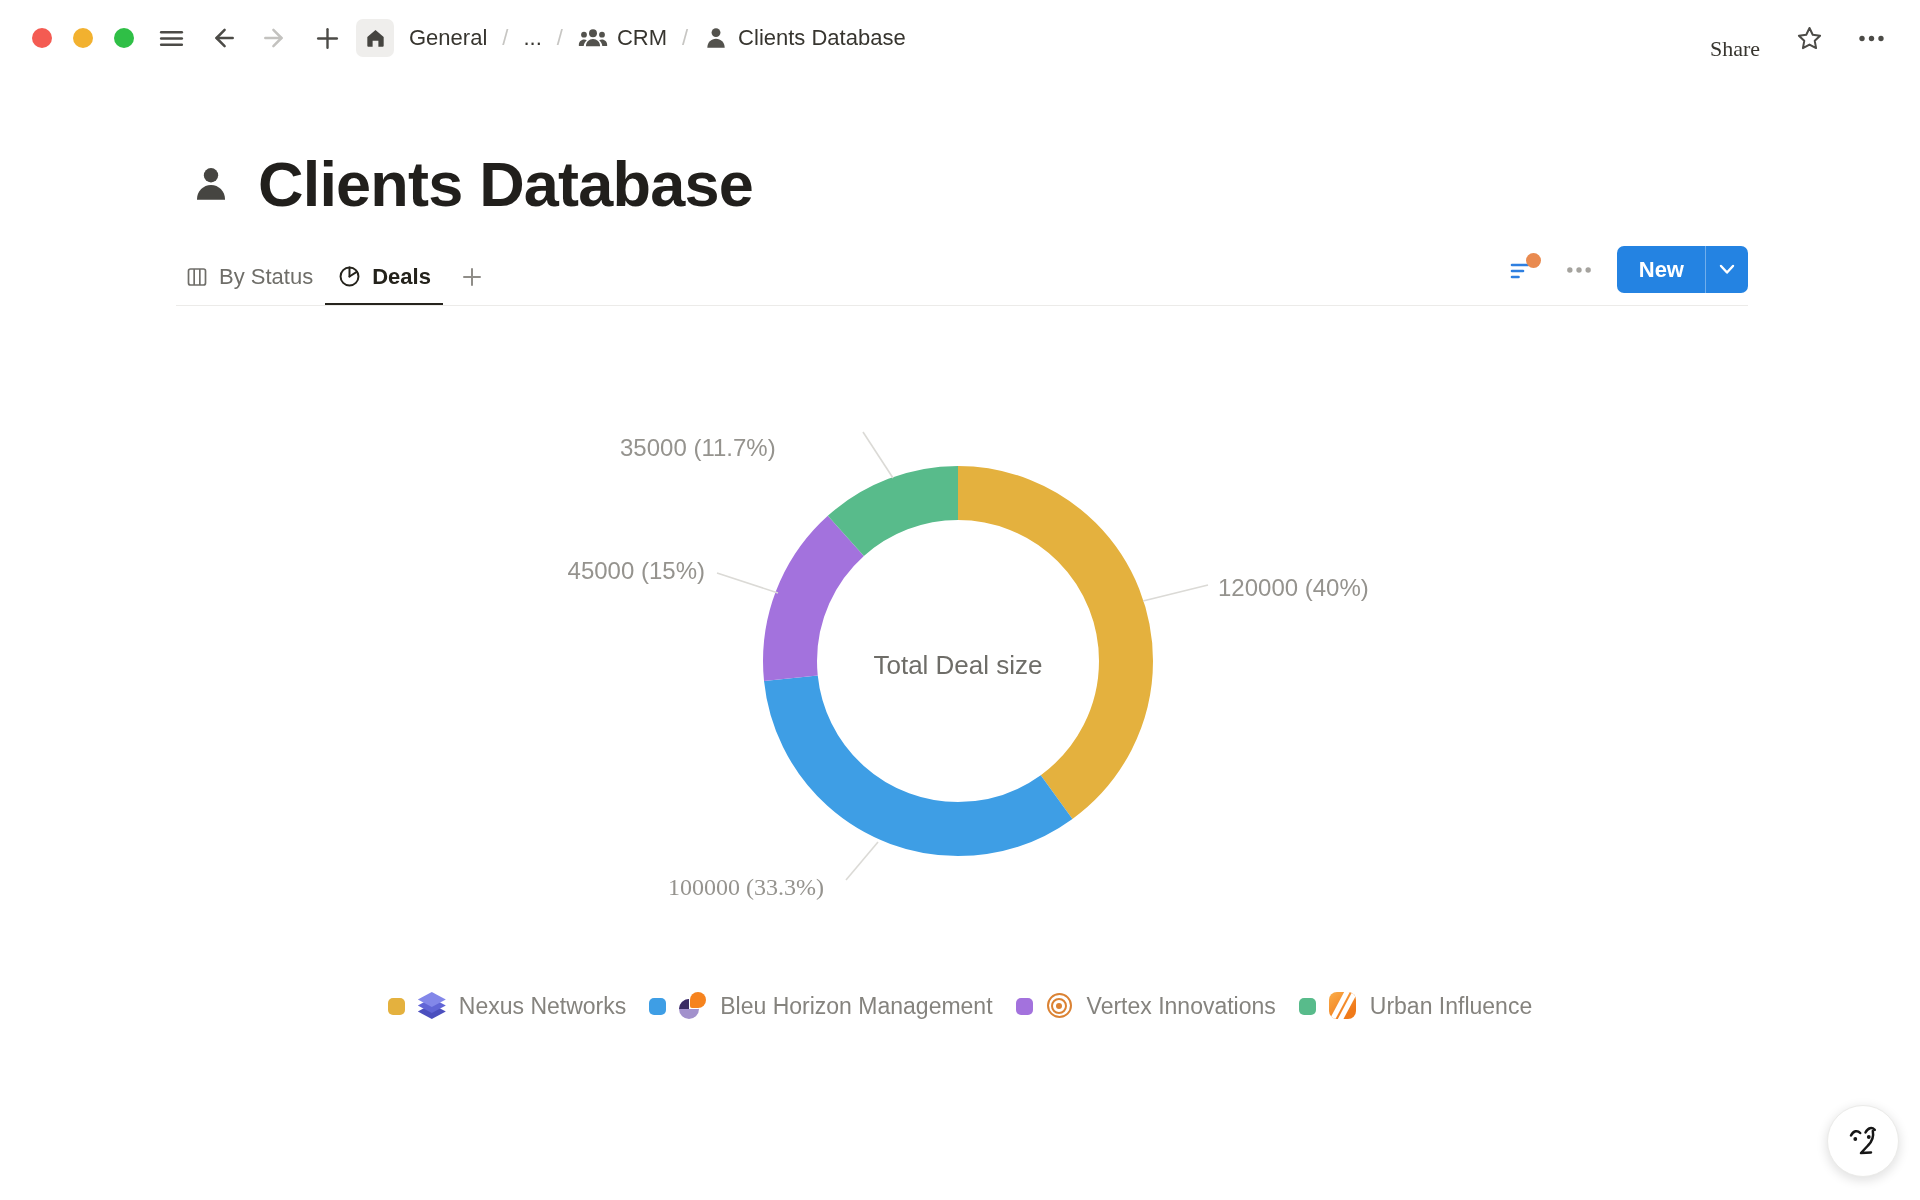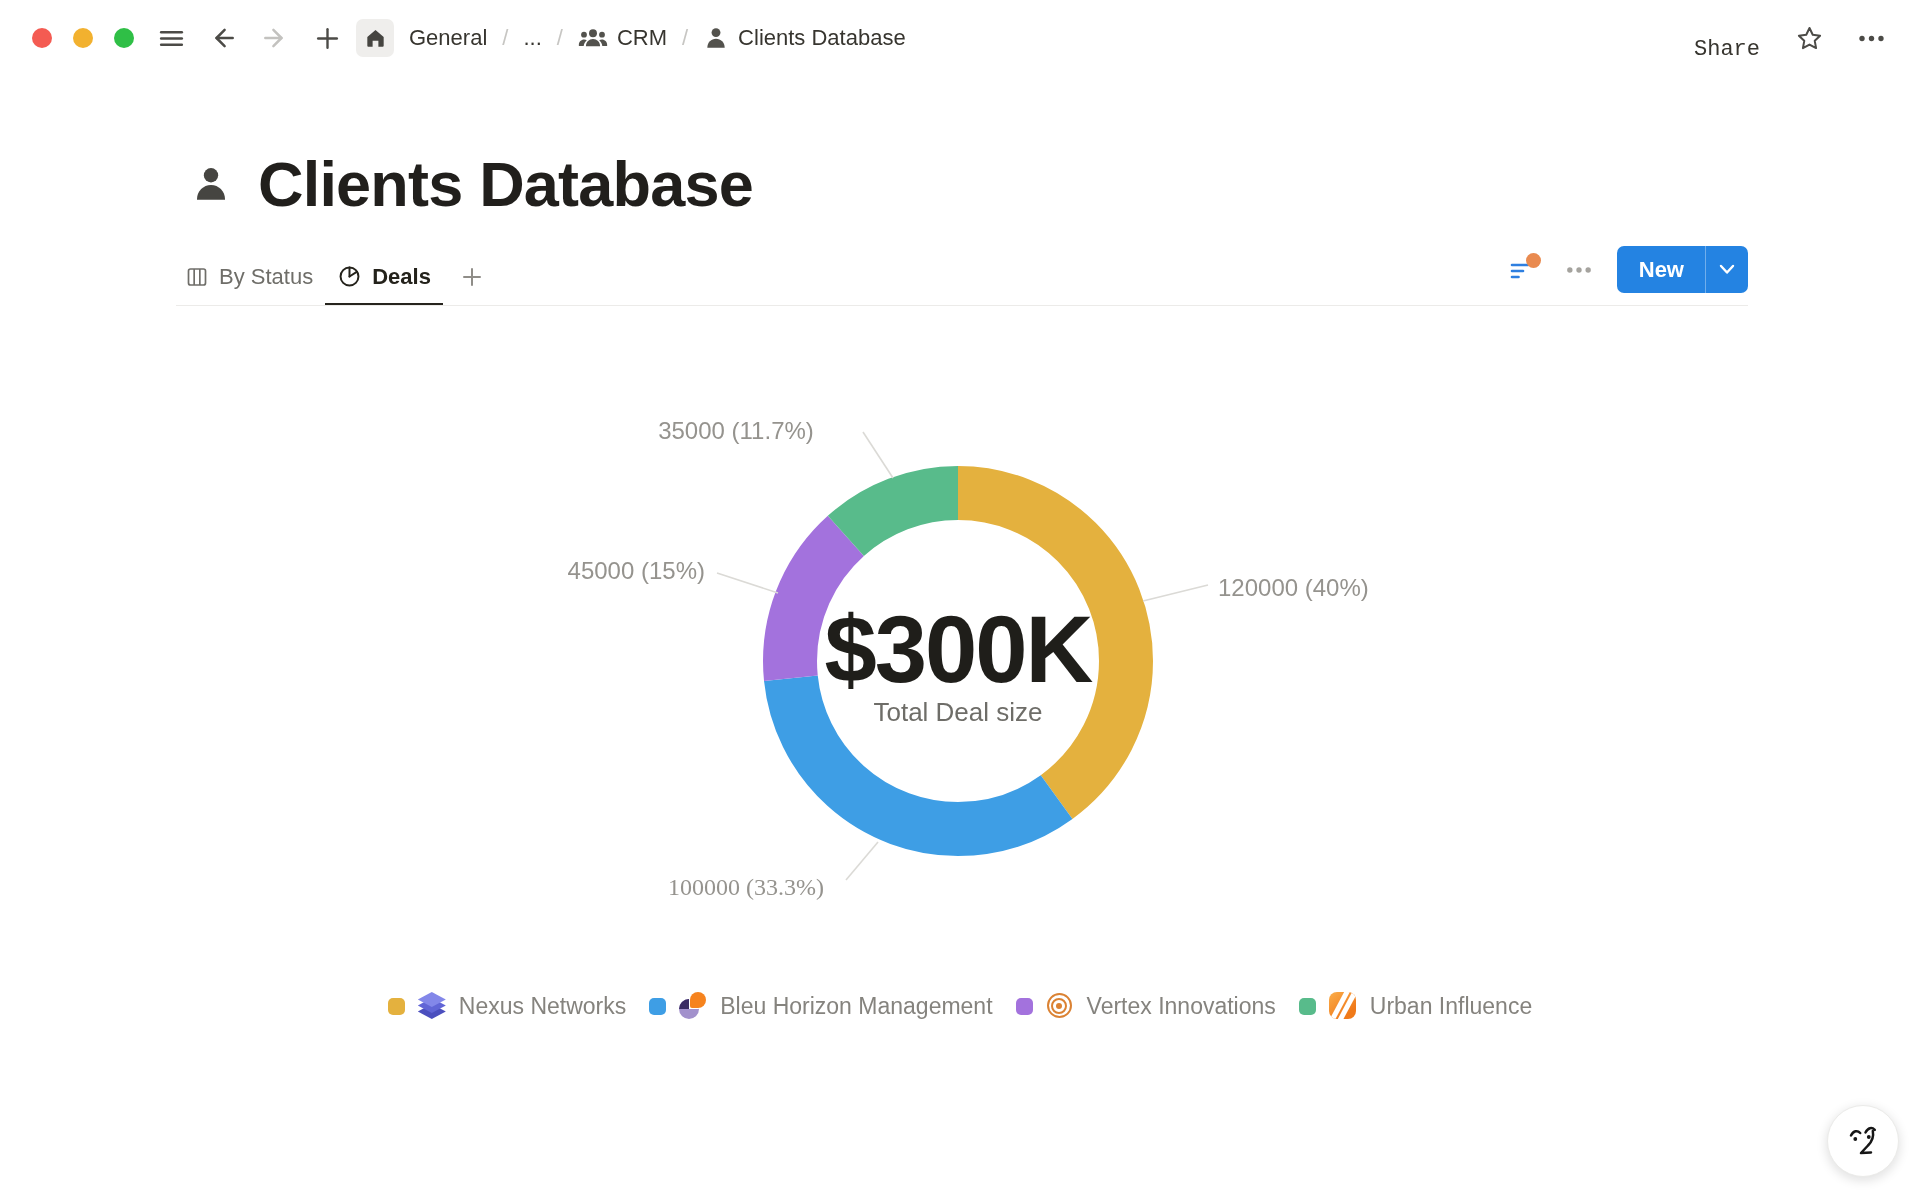--- a/index.html
+++ b/index.html
@@ -14,21 +14,21 @@
   .tl { width:20px; height:20px; border-radius:50%; display:inline-block; cursor:pointer; }
   .tl.red{ background:#F45B52; } .tl.yellow{ background:#F2B12F; } .tl.green{ background:#2FBF46; }
   .iconbtn { background:none; border:none; width:38px; height:38px; display:flex;
     align-items:center; justify-content:center; cursor:pointer; border-radius:6px; padding:0; }
   .tb-group { display:flex; align-items:center; gap:14px; margin-right:10px; }
   .home-btn { background:#EFEEEC; border-radius:7px; }
   .breadcrumb { display:flex; align-items:center; gap:10px; font-size:22px; color:#37352F; }
   .crumb { display:flex; align-items:flex-start; gap:9px; cursor:pointer; padding:3px 5px; border-radius:5px; background:none; border:none; font-size:22px; color:#37352F; font-family:inherit; }
   .sep { color:#C7C6C3; font-size:22px; }
   .top-actions { margin-left:auto; display:flex; align-items:center; gap:24px; }
-  .share-btn { background:none; border:none; font-size:22px; color:#37352F; cursor:pointer; font-family:Liberation Mono, monospace; padding:4px 6px;margin-top:22px; }
+  .share-btn { background:none; border:none; font-size:22px; color:#37352F; cursor:pointer; font-family:Liberation Serif, serif; padding:4px 6px;margin-top:22px; }
 
   
   .page-title-row { position:absolute; left:190px; top:148px; display:flex; align-items:center; gap:26px; }
   .page-title { font-size:63px; font-weight:700; color:#211F1C; letter-spacing:-0.8px; }
 
   
   .tabs { position:absolute; top:247px; left:173px; height:59px; display:flex; align-items:center; }
   .tab { position:relative; height:100%; display:flex; align-items:center; gap:10px;
     padding:0 12px; font-size:22px; font-weight:500; color:#6F6E69; background:none; border:none; cursor:pointer; font-family:inherit; }
   .tab.active { color:#24221B; font-weight:600; }
@@ -46,21 +46,21 @@
   .new-chevron { padding:0 13px; display:flex; align-items:center; }
 
   
   .donut-svg { position:absolute; left:758px; top:461px; width:400px; height:400px; }
   .donut-center { position:absolute; left:758px; top:461px; width:400px; height:400px;
     display:flex; flex-direction:column; align-items:center; justify-content:center; padding-top:8px; pointer-events:none; }
   .center-value { font-size:94px; font-weight:600; color:#1F1E1A; letter-spacing:-2px; line-height:1; }
   .center-sub { font-size:26px; color:#6E6D68; }
   .leader-lines { position:absolute; left:0; top:0; width:1920px; height:1200px; pointer-events:none; }
   .callout { position:absolute; font-size:24px; color:#95938E; white-space:nowrap; }
-  .callout-green { left:620px; top:417px; width:232px; text-align:center; }
+  .callout-green { left:620px; top:434px; width:232px; text-align:left; }
   .callout-purple { left:473px; top:557px; width:232px; text-align:right; }
   .callout-yellow { left:1218px; top:574px; }
   .callout-blue { left:668px; top:874px;font-family:Liberation Serif, serif; }
 
   
   .legend { position:absolute; left:0; right:0; top:992px; display:flex; justify-content:center; gap:23px; }
   .legend-item { display:flex; align-items:center; gap:13px; cursor:pointer; background:none; border:none; font-family:inherit; }
   .legend-swatch { width:17px; height:17px; border-radius:5px; flex:0 0 auto; }
   .legend-label { font-size:23px; color:#85837E; }
 
@@ -278,21 +278,20 @@
   <div class="tabs-divider"></div>
 
   <svg class="donut-svg" id="donut" viewBox="0 0 400 400">
       <circle cx="200" cy="200" r="168" fill="none" stroke="#E4B13E" stroke-width="54" stroke-dasharray="422.23005264246825 633.3450789637022" stroke-dashoffset="0" transform="rotate(-90 200 200)"></circle>
       <circle cx="200" cy="200" r="168" fill="none" stroke="#3E9EE5" stroke-width="54" stroke-dasharray="351.85837720205683 703.7167544041138" stroke-dashoffset="-422.23005264246825" transform="rotate(-90 200 200)"></circle>
       <circle cx="200" cy="200" r="168" fill="none" stroke="#A372DD" stroke-width="54" stroke-dasharray="158.3362697409256 897.238861865245" stroke-dashoffset="-774.0884298445251" transform="rotate(-90 200 200)"></circle>
       <circle cx="200" cy="200" r="168" fill="none" stroke="#58BB8B" stroke-width="54" stroke-dasharray="123.1504320207199 932.4246995854506" stroke-dashoffset="-932.4246995854508" transform="rotate(-90 200 200)"></circle>
     </svg>
 
   <div class="donut-center">
-    <div class="center-value">$300K</div>
     <div class="center-sub">Total Deal size</div>
   </div>
 
   <svg class="leader-lines">
     <line x1="863" y1="432" x2="893" y2="478" stroke="#DBDAD6" stroke-width="1.6"></line>
     <line x1="717" y1="573" x2="778" y2="593" stroke="#DBDAD6" stroke-width="1.6"></line>
     <line x1="1208" y1="585" x2="1143" y2="601" stroke="#DBDAD6" stroke-width="1.6"></line>
     <line x1="846" y1="880" x2="878" y2="842" stroke="#DBDAD6" stroke-width="1.6"></line>
   </svg>
 

